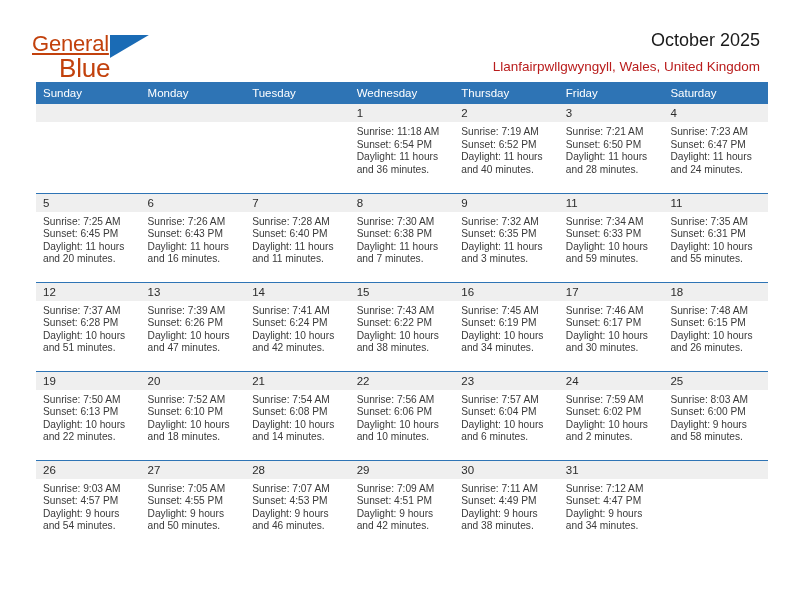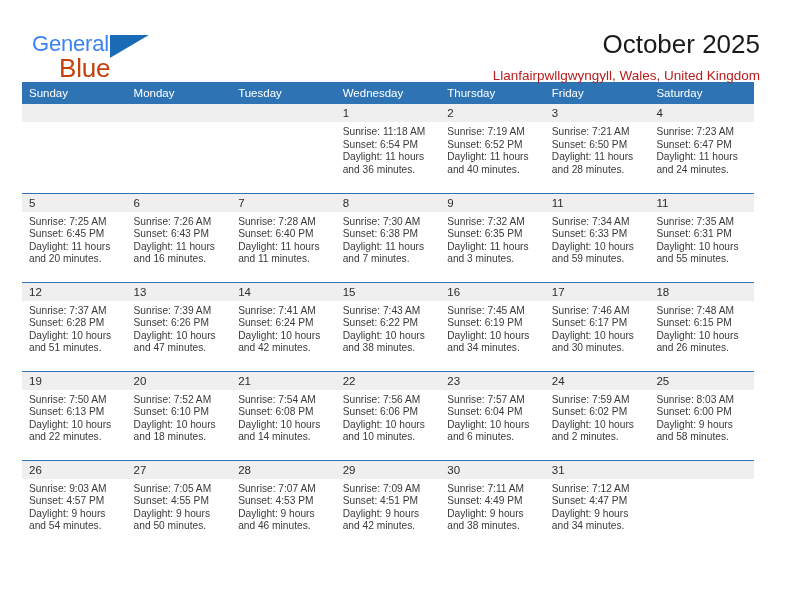--- a/index.html
+++ b/index.html
@@ -39,23 +39,24 @@
     position: relative;
     line-height: 1;
     padding-top: 5px;
   }
   .logo-row1 {
     display: flex;
     align-items: flex-start;
   }
   .logo-general {
     font-size: 22px;
-    color: #3b82f6;
+    color: #c2410c;
     letter-spacing: -0.2px;
     font-family: "Liberation Sans", sans-serif;
+    text-decoration: underline;
   }
   .logo-triangle {
     width: 39px;
     height: 23px;
     margin-left: 1px;
     margin-top: 2px;
     background: #1a6bb5;
     -webkit-clip-path: polygon(0 0, 100% 0, 0 100%);
     clip-path: polygon(0 0, 100% 0, 0 100%);
   }
@@ -68,37 +69,37 @@
     display: block;
     font-family: "Liberation Sans", sans-serif;
   }
 
   
   .titles {
     text-align: right;
     padding-top: 2px;
   }
   .cal-title {
-    font-size: 26px;
+    font-size: 18px;
     font-weight: normal;
     color: #1a1a1a;
     line-height: 1.12;
     white-space: nowrap;
   }
   .cal-subtitle {
     font-size: 13.5px;
     color: #b91c1c;
     margin-top: 9px;
     white-space: nowrap;
   }
 
   
   .calendar {
     width: 732px;
-    margin: 10px 0 0 22px;
+    margin: 10px 0 0 36px;
     border-collapse: collapse;
     table-layout: fixed;
   }
   .calendar th {
     background: #2e74b5;
     color: #ffffff;
     font-weight: normal;
     font-size: 11.5px;
     text-align: left;
     padding: 5px 0 5px 7px;

